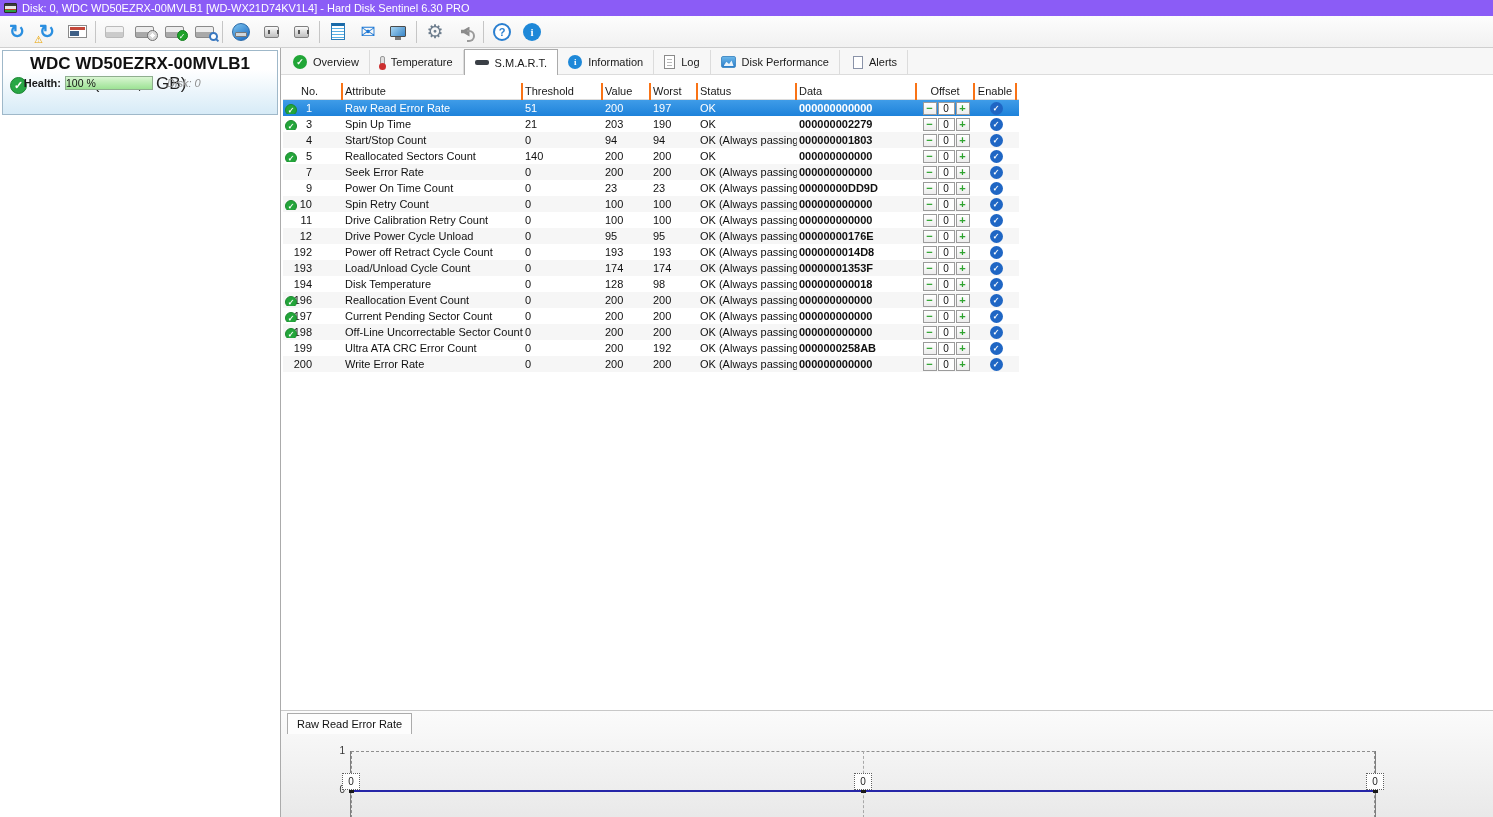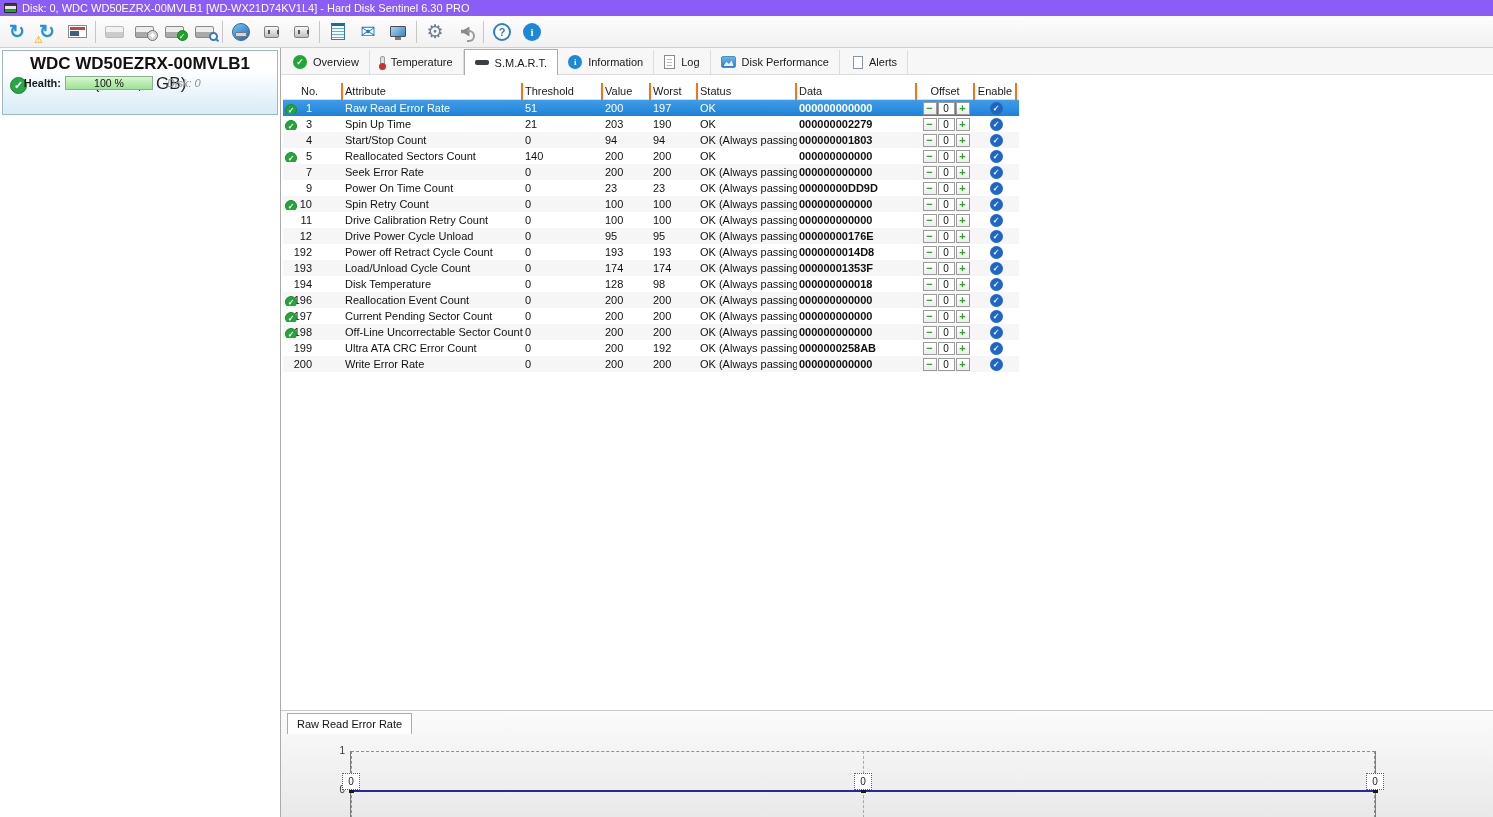--- a/index.html
+++ b/index.html
@@ -70,21 +70,21 @@
                background:linear-gradient(180deg,#ffffff 0 30%,#d7ebf7 100%); position:relative; }
   .dc-header { text-align:center; padding-top:3px; font-size:17px; }
   .dc-model { font-weight:bold; }
   .dc-size { color:#222; }
   .dc-check { position:absolute; left:7px; top:26px; width:17px; height:17px; border-radius:50%;
               background:#28a745; border:1px solid #1d8634; color:#fff; font-size:11px; font-weight:bold;
               display:flex; align-items:center; justify-content:center; }
   .dc-row { position:absolute; left:14px; display:flex; align-items:center; }
   .dc-row.r1 { top:25px; } .dc-row.r2 { top:43px; }
   .dc-label { width:44px; text-align:right; margin-right:4px; font-weight:bold; color:#1a1a1a; }
-  .dc-bar { width:88px; height:14px; border:1px solid #8fae8f; text-align:center; font-size:10.5px;
+  .dc-bar { width:88px; height:14px; border:1px solid #8fae8f; font-size:10.5px;
             line-height:13px; background:linear-gradient(180deg,#d9f6d2,#9ce294); }
   .dc-extra { margin-left:14px; color:#8f8f8f; }
   .dc-extra.italic { font-style:italic; }
 
   .main { flex:1; display:flex; flex-direction:column; min-width:0; background:#fff; }
 
   
   .tabbar { height:27px; display:flex; align-items:flex-end; background:#f7f7f7; border-bottom:1px solid #dcdcdc; padding-left:2px; }
   .tab { height:24px; display:flex; align-items:center; padding:0 10px; border-right:1px solid #dcdcdc;
          color:#1a1a1a; white-space:nowrap; background:#f7f7f7; }

